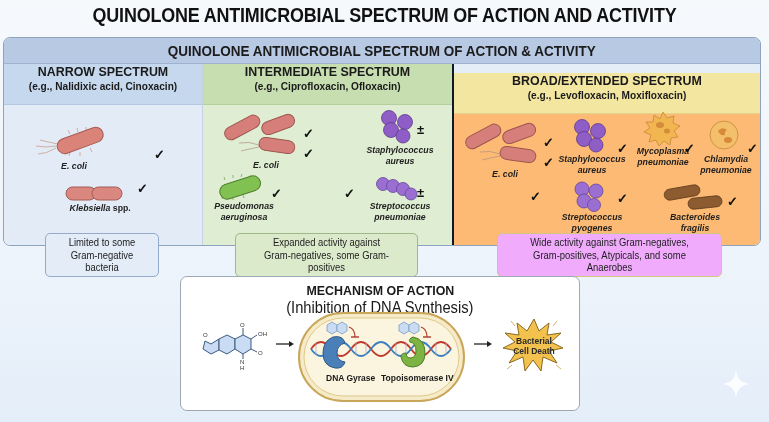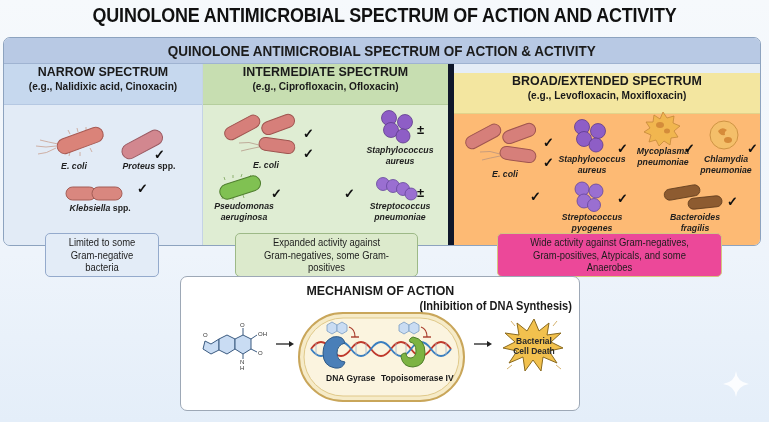--- a/index.html
+++ b/index.html
@@ -23,21 +23,21 @@
   }
   .panel-header {
     position: absolute; left: 0; top: 0; width: 100%; height: 26px;
     background: #b8c9e4; border-bottom: 1px solid #9fb3d1;
     text-align: center; font-weight: bold; font-size: 15px; line-height: 26px;
     color: #1c1c1c;
   }
   .panel-header span { display: inline-block; transform: scaleX(0.9); }
   .col { position: absolute; top: 26px; bottom: 0; }
   .col-narrow { left: 0; width: 199px; background: #e2ebf6; border-right: 1px solid #c5d3e6; }
-  .col-inter { left: 199px; width: 251px; background: #dfedd3; border-right: 6px solid #0f172a; }
+  .col-inter { left: 199px; width: 251px; background: #dfedd3; border-right: 2px solid #0f172a; }
   .col-broad { left: 450px; right: 0; background: #fdba74; margin-top: 9px; }
   .col-head {
     position: absolute; left: 0; top: 0; width: 100%; height: 41px;
     text-align: center; padding-top: 0;
   }
   .col-narrow .col-head { background: #c6d8ee; border-bottom: 1px solid #b5c8e2; }
   .col-inter .col-head { background: #c7deb1; border-bottom: 1px solid #b5ce9d; }
   .col-broad .col-head { background: #f3e6a0; border-bottom: 1px solid #e2d38b; }
   .col-title { font-weight: bold; font-size: 13.5px; display: block; transform: scaleX(0.92); }
   .col-sub { font-weight: bold; font-size: 11px; display: block; margin-top: 1px; transform: scaleX(0.92); }
@@ -51,28 +51,28 @@
   .org-label .nonit { font-style: normal; }
   .mark { position: absolute; font-weight: bold; font-size: 13px; color: #111; }
   .summary {
     position: absolute; top: 233px; text-align: center;
     font-size: 10.5px; line-height: 12.5px; border-radius: 5px; padding: 2px 6px;
     color: #1c1c1c;
   }
   .summary span { display: block; transform: scaleX(0.9); }
   .sum-narrow { left: 45px; width: 114px; background: #e3ecf7; border: 1px solid #94aacc; }
   .sum-inter { left: 235px; width: 183px; background: #dceacc; border: 1px solid #9db987; }
-  .sum-broad { left: 497px; width: 225px; background: #ec4899; border: 1px solid #d6c580; }
+  .sum-broad { left: 497px; width: 225px; background: #f0abfc; border: 1px solid #d6c580; }
   .mech {
     position: absolute; left: 180px; top: 276px; width: 400px; height: 135px;
     background: #fff; border: 1px solid #9da8b6; border-radius: 7px;
   }
   .mech-title { position: absolute; left: 0; top: 6px; width: 100%; text-align: center; font-weight: bold; font-size: 13.5px; }
   .mech-title span, .mech-sub span { display: inline-block; transform: scaleX(0.92); }
-  .mech-sub { position: absolute; left: 0; top: 22px; width: 100%; text-align: right; font-weight: bold; font-size: 12px; }
+  .mech-sub { position: absolute; left: 0; top: 22px; width: 100%; text-align: center; font-weight: normal; font-size: 16px; }
   .mech-svg { position: absolute; left: 0; top: 0; }
   .enzyme-label { font-family: "Liberation Sans", sans-serif; font-weight: bold; font-size: 8.5px; fill: #1a1a1a; }
   .sparkle { position: absolute; left: 723px; top: 371px; }
 </style>
 </head>
 <body>
 
 <div class="main-title">QUINOLONE ANTIMICROBIAL SPECTRUM OF ACTION AND ACTIVITY</div>
 
 <div class="panel">
@@ -99,26 +99,20 @@
           <path d="M36 28 l-1 4"></path>
             <path d="M46 28 l0 4"></path>
             <path d="M56 24 l2 4"></path>
             <path d="M66 14 l4 -2"></path>
         </g>
         <rect x="22" y="9" width="48" height="15" rx="7.5" fill="#da8379" stroke="#a85a53" stroke-width="1" transform="rotate(-20 46 16)"></rect>
       </svg>
       <span class="org-label">E. coli</span>
     </div>
 
-    <div class="org" style="left:110px;top:63px;width:70px;">
-      <svg width="70" height="33">
-        <rect x="6" y="10" width="44" height="15" rx="7.5" fill="#d2878f" stroke="#9a5a62" stroke-width="1" transform="rotate(-28 28 17)"></rect>
-      </svg>
-      <span class="org-label"><span>Proteus</span><span class="nonit"> spp.</span></span>
-    </div>
     <span class="mark" style="left:150px;top:83px;">✓</span>
 
     <div class="org" style="left:50px;top:120px;width:80px;text-align:right;">
       <svg width="80" height="18">
         <rect x="12" y="3" width="30" height="13" rx="6.5" fill="#d9877f" stroke="#a45d56" stroke-width="1"></rect>
         <rect x="38" y="3" width="30" height="13" rx="6.5" fill="#d9877f" stroke="#a45d56" stroke-width="1"></rect>
       </svg>
       <span class="org-label"><span>Klebsiella</span><span class="nonit"> spp.</span></span>
     </div>
     <span class="mark" style="left:133px;top:117px;">✓</span>

